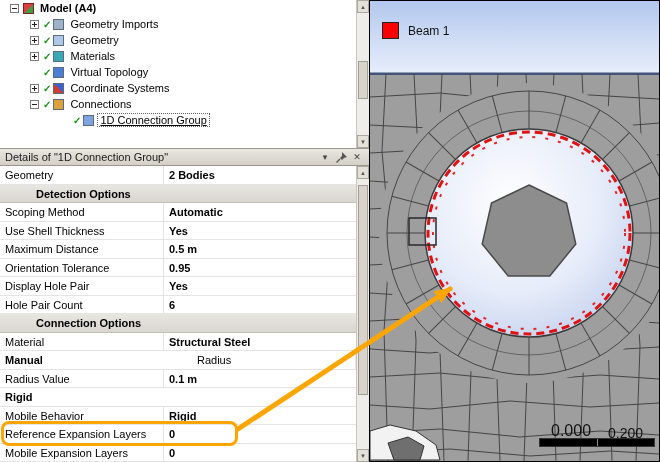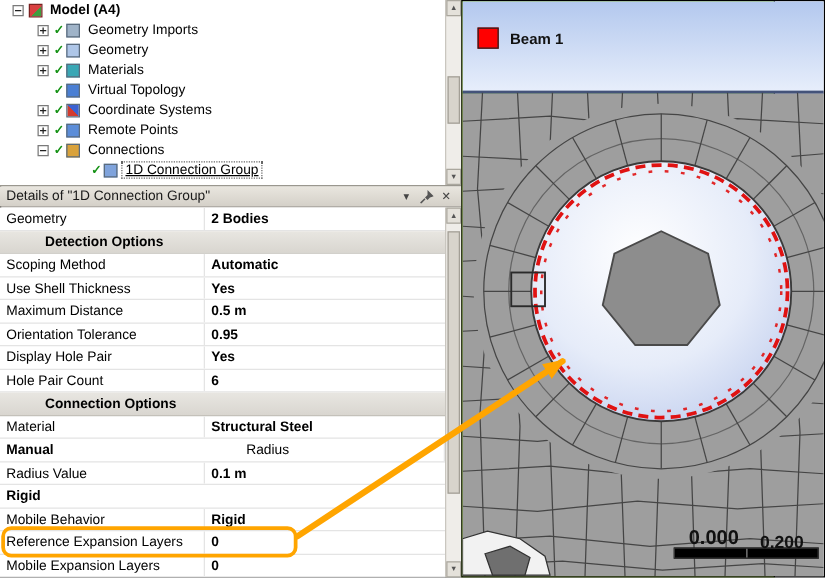--- a/index.html
+++ b/index.html
@@ -51,21 +51,21 @@
   .cap-icon.close::before{content:"\2715";}
   
   .details-table{position:absolute;left:0;top:166px;width:356px;height:296px;background:#fff;}
   .trow{display:flex;height:18.5px;border-bottom:1px solid #e4e4e4;overflow:hidden;}
   .tcell{padding:2px 5px;line-height:14px;overflow:hidden;white-space:nowrap;}
   .tcell.lbl{width:164px;border-right:1px solid #e4e4e4;flex:none;}
   .tcell.val{flex:1;font-weight:bold;}
   .trow.thead{background:linear-gradient(#e8e6e1,#d9d6d0);border-bottom:1px solid #c4c1ba;font-weight:bold;padding-left:30px;}
   .theadcell{padding:2px 6px;line-height:14px;}
   
-  .viewport{position:absolute;left:369px;top:0;width:251px;height:462px;border:1px solid #000;background:#bef264;z-index:1;font-weight:bold;}
+  .viewport{position:absolute;left:369px;top:0;width:251px;height:462px;border:1px solid #000;background:#f9a8d4;z-index:1;}
   .viewport svg.scene{position:absolute;left:0;top:0;}
   .legend-swatch{position:absolute;left:12px;top:21px;width:17px;height:17px;background:#FF0000;border:1px solid #222;}
   .legend-label{position:absolute;left:38px;top:23px;font-size:12px;color:#111;}
   .scale-zero{position:absolute;left:181px;top:421px;font-size:16px;color:#111;}
   .scale-max{position:absolute;left:238px;top:424px;font-size:14px;color:#111;}
   .scale-bar{position:absolute;left:169px;top:437px;width:116px;height:9px;background:#000;border:1px solid #333;}
   .scale-bar::after{content:"";position:absolute;left:50%;top:0;bottom:0;width:1px;background:#888;}
   
   .highlight-box{position:absolute;left:1px;top:421px;width:237px;height:25px;border:3px solid #FFA500;border-radius:8px;z-index:15;pointer-events:none;}
   .arrow-overlay{position:absolute;left:0;top:0;width:660px;height:462px;z-index:20;pointer-events:none;}
@@ -102,26 +102,20 @@
     <span class="expander none"></span>
     <span class="check"></span>
     <span class="ticon i-vtopo"></span>
     <span class="tree-label">Virtual Topology</span>
   </div>
   <div class="tree-row lvl1">
     <span class="expander plus"></span>
     <span class="check"></span>
     <span class="ticon i-csys"></span>
     <span class="tree-label">Coordinate Systems</span>
-  </div>
-  <div class="tree-row lvl1">
-    <span class="expander plus"></span>
-    <span class="check"></span>
-    <span class="ticon i-rpts"></span>
-    <span class="tree-label">Remote Points</span>
   </div>
   <div class="tree-row lvl1">
     <span class="expander"></span>
     <span class="check"></span>
     <span class="ticon i-conn"></span>
     <span class="tree-label">Connections</span>
   </div>
   <div class="tree-row lvl2 selected">
     <span class="expander none"></span>
     <span class="check"></span>

